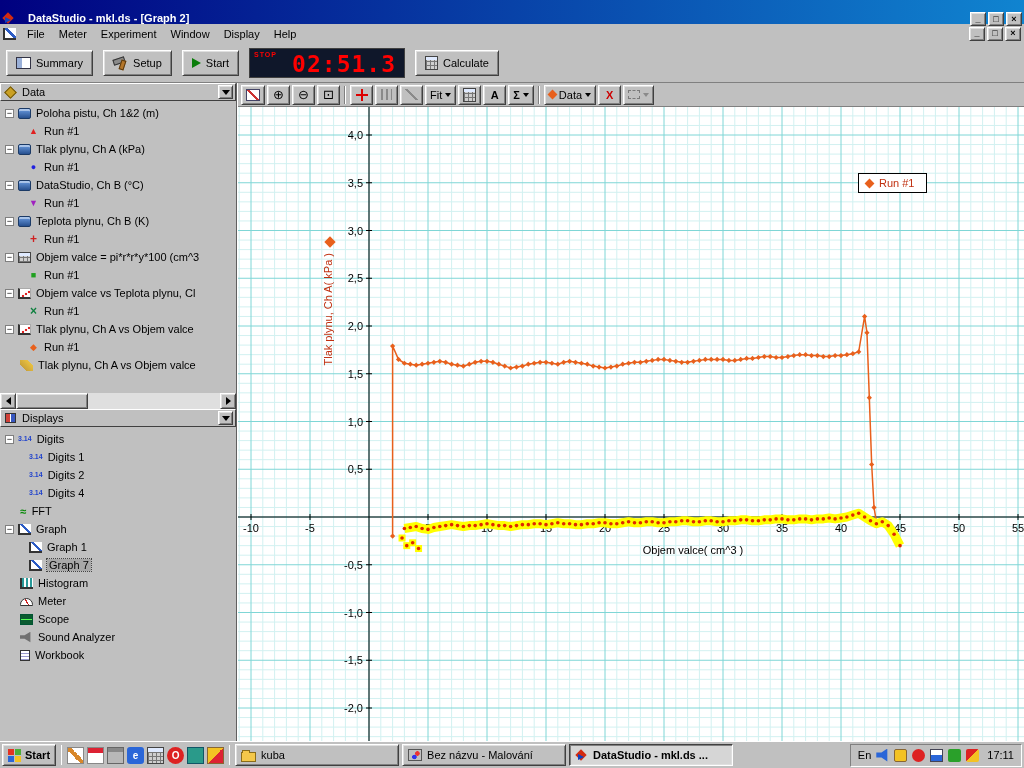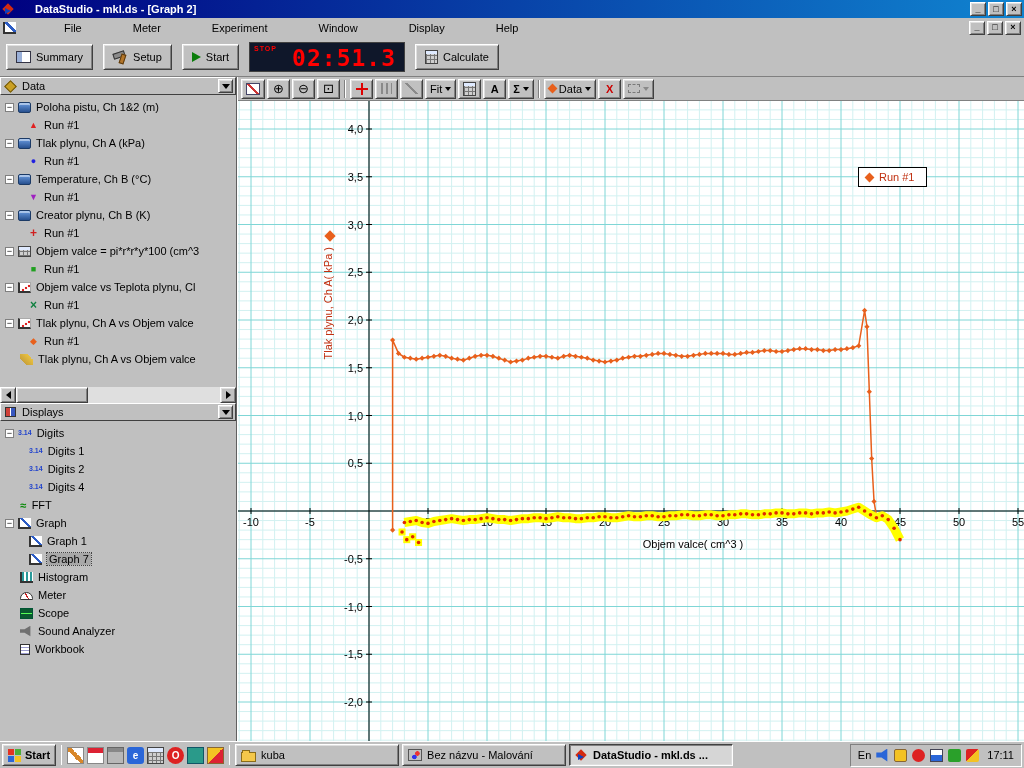--- a/index.html
+++ b/index.html
@@ -1,29 +1,29 @@
 <!DOCTYPE html>
 <html><head>
 <meta charset="utf-8">
 <style>
   html,body{margin:0;padding:0;background:#000;}
   *{box-sizing:border-box;}
   .screen{width:1024px;height:768px;background:#c0c0c0;font:11px "Liberation Sans",sans-serif;color:#000;display:flex;flex-direction:column;overflow:hidden;position:relative;}
   .r{background:#c0c0c0;border:1px solid;border-color:#fff #404040 #404040 #fff;box-shadow:inset 1px 1px 0 #dfdfdf, inset -1px -1px 0 #808080;}
   
-  .titlebar{height:18px;background:linear-gradient(90deg,#000080,#1084d0);color:#fff;display:flex;align-items:center;padding:4px 2px;gap:20px;flex:0 0 auto;}
+  .titlebar{height:18px;background:linear-gradient(90deg,#000080,#1084d0);color:#fff;display:flex;padding:12px 2px;gap:13px;flex:0 0 auto;}
   .titlebar .title{font-weight:bold;font-size:11px;white-space:nowrap;flex:1;}
   .ds-icon{position:relative;width:13px;height:13px;flex:0 0 auto;}
   .ds-icon::before{content:"";position:absolute;left:2px;top:2px;width:8px;height:8px;background:#d42a10;transform:rotate(45deg);}
   .ds-icon::after{content:"";position:absolute;left:3px;top:5px;border-left:6px solid #1040c0;border-top:3px solid transparent;border-bottom:3px solid transparent;}
   .winbtn{width:16px;height:14px;font:bold 9px "Liberation Sans",sans-serif;line-height:11px;text-align:center;padding:0;color:#000;}
   .winbtns{display:flex;gap:2px;}
   
   .menubar{height:19px;display:flex;align-items:center;padding:0 3px;gap:0;flex:0 0 auto;}
-  .menu-item{padding:2px 7px;cursor:default;margin-left:37px;}
+  .menu-item{padding:2px 7px;cursor:default;}
   .graph-mini-icon{width:13px;height:12px;background:#fff;border-left:2px solid #333;border-bottom:2px solid #333;background-image:linear-gradient(45deg,transparent 42%,#2c5cc5 42%,#2c5cc5 58%,transparent 58%);margin-right:4px;}
   .menubar .winbtns{margin-left:auto;}
   
   .toolbar{height:39px;display:flex;align-items:center;padding:0 6px;gap:10px;flex:0 0 auto;}
   .tb-btn{height:26px;display:flex;align-items:center;gap:5px;padding:0 9px;font-size:11px;cursor:default;}
   .sum-icon{width:15px;height:12px;background:linear-gradient(90deg,#9ab0d8 0 5px,#fff 5px);border:1px solid #334;}
   .setup-icon{position:relative;width:15px;height:13px;}
   .setup-icon::before{content:"";position:absolute;left:0;top:2px;width:10px;height:4px;background:#8a8a8a;border:1px solid #333;transform:rotate(-18deg);}
   .setup-icon::after{content:"";position:absolute;left:7px;top:4px;width:3px;height:8px;background:#b4762a;border:1px solid #5a3a10;transform:rotate(18deg);}
   .play-icon{width:0;height:0;border-left:9px solid #0b7d0b;border-top:5px solid transparent;border-bottom:5px solid transparent;}
@@ -212,30 +212,30 @@
             <span class="tico tico-sensor"></span>
             <div class="tlabel">Tlak plynu, Ch A (kPa)</div>
           </div>
           <div class="trow run">
             <span class="marker" style="color: rgb(32, 32, 224);">●</span>
             <div class="tlabel">Run #1</div>
           </div>
           <div class="trow">
             <div class="minus">−</div>
             <span class="tico tico-sensor"></span>
-            <div class="tlabel">Temperature, Ch B (°C)</div>
+            <div class="tlabel">DataStudio, Ch B (°C)</div>
           </div>
           <div class="trow run">
             <span class="marker" style="color: rgb(160, 32, 192);">▼</span>
             <div class="tlabel">Run #1</div>
           </div>
           <div class="trow">
             <div class="minus">−</div>
             <span class="tico tico-sensor"></span>
-            <div class="tlabel">Creator plynu, Ch B (K)</div>
+            <div class="tlabel">Teplota plynu, Ch B (K)</div>
           </div>
           <div class="trow run">
             <span class="marker bold" style="color: rgb(208, 32, 32);">+</span>
             <div class="tlabel">Run #1</div>
           </div>
           <div class="trow">
             <div class="minus">−</div>
             <span class="tico tico-calculator"></span>
             <div class="tlabel">Objem valce = pi*r*r*y*100 (cm^3</div>
           </div>

